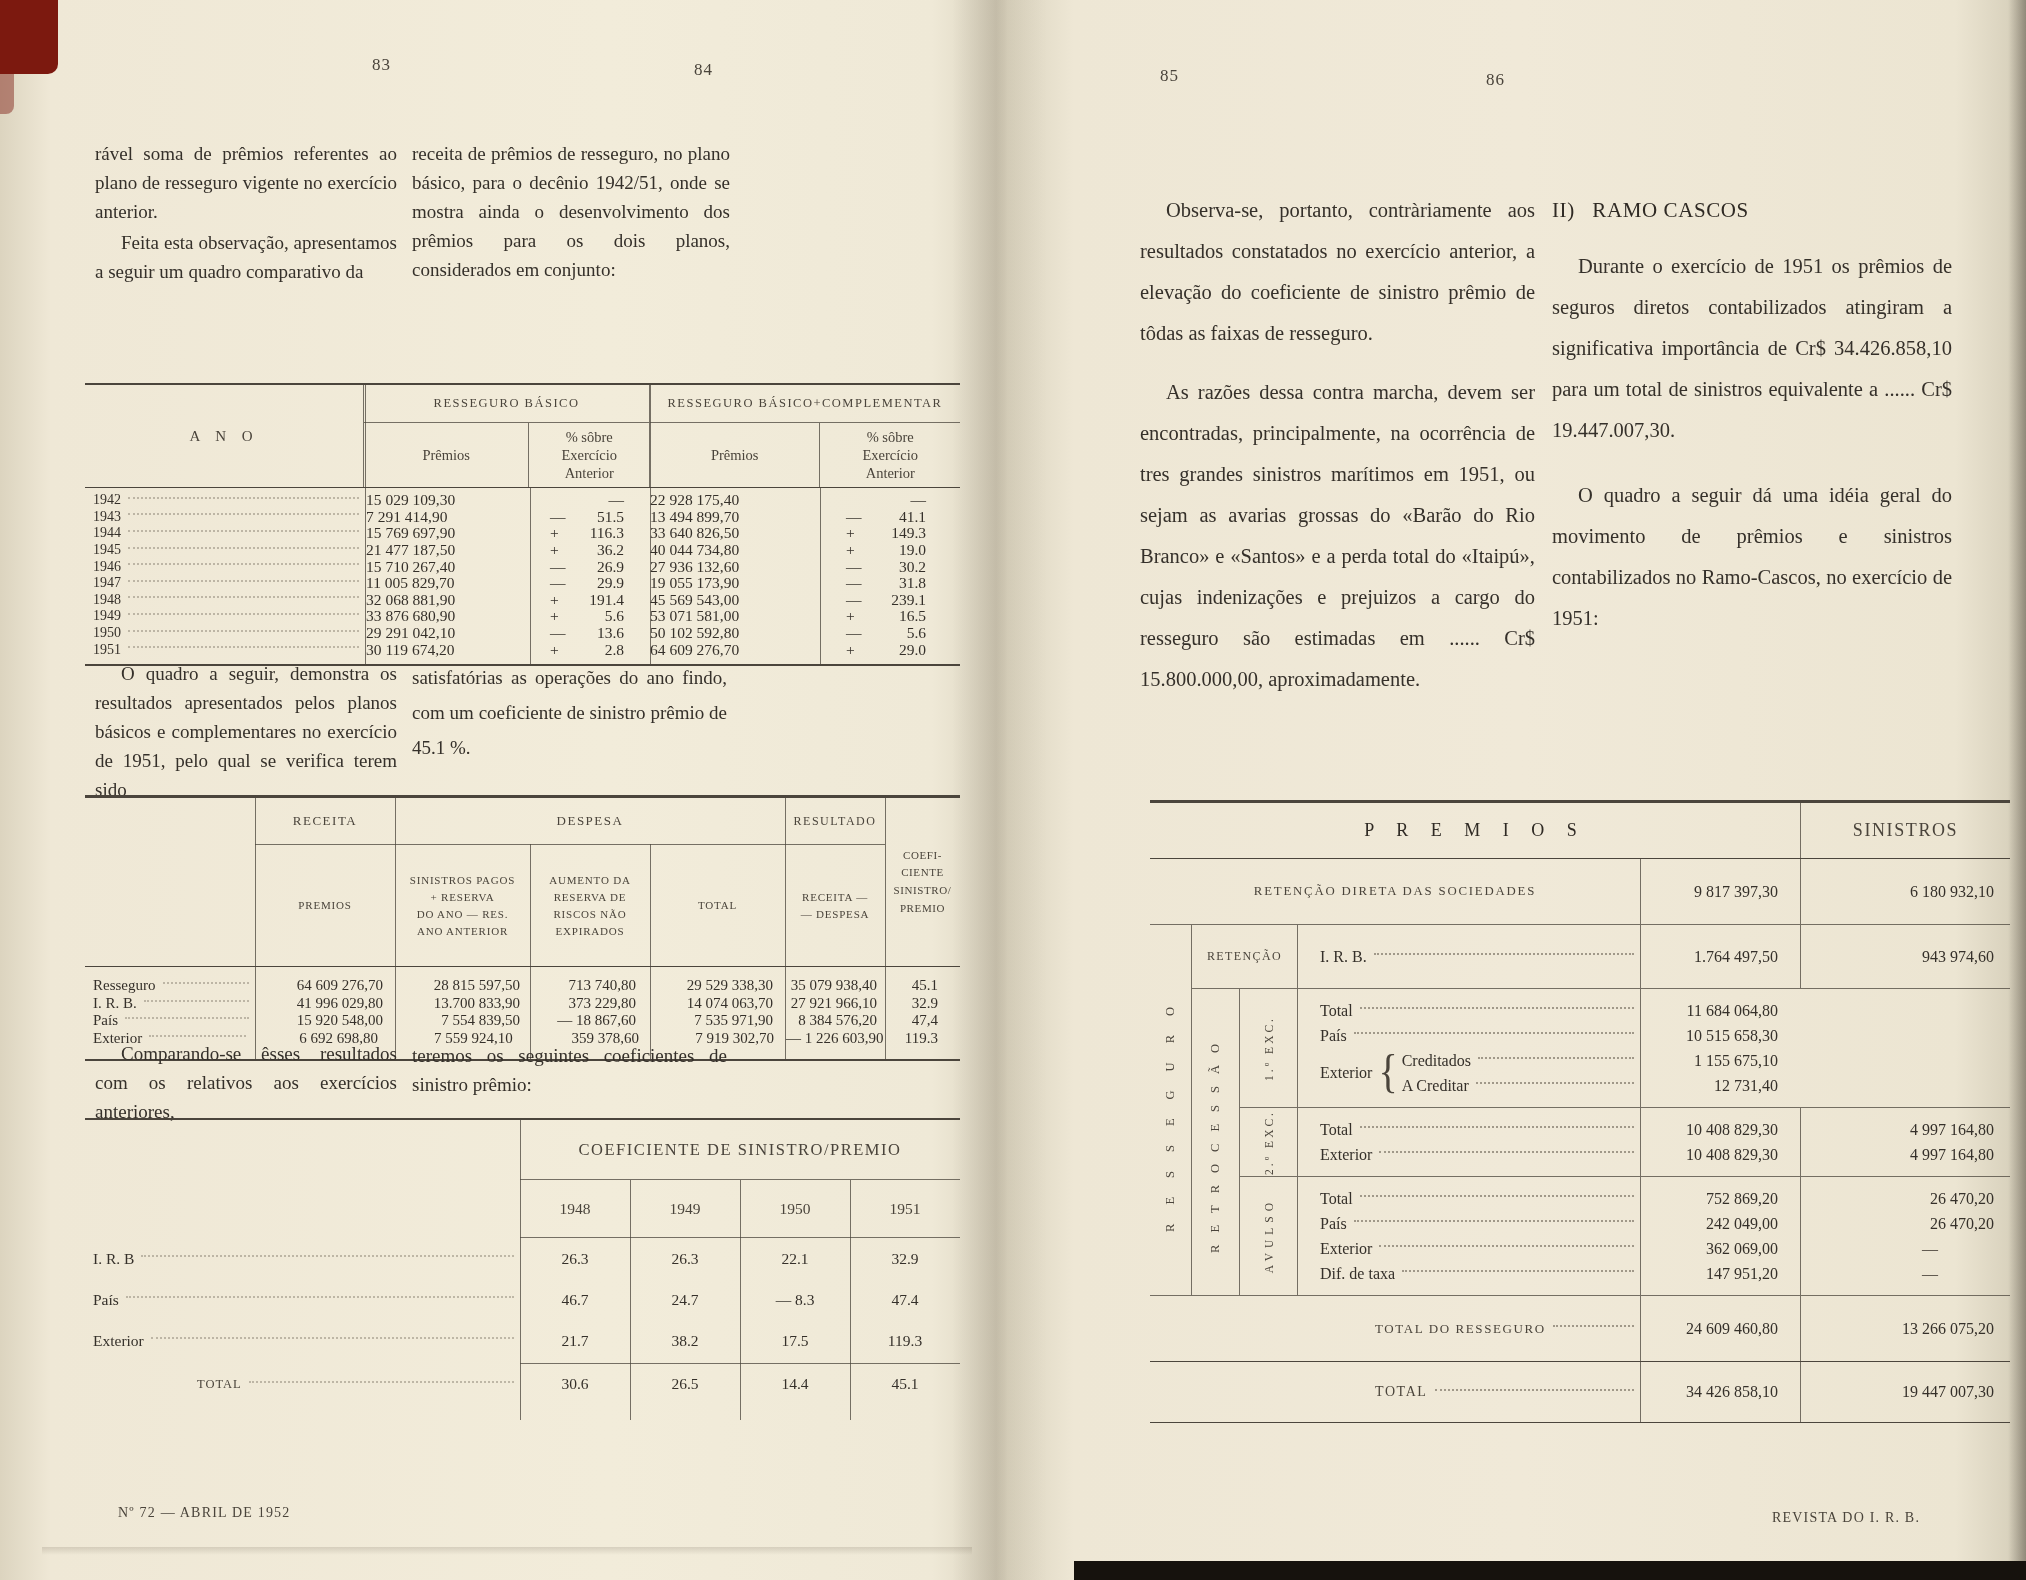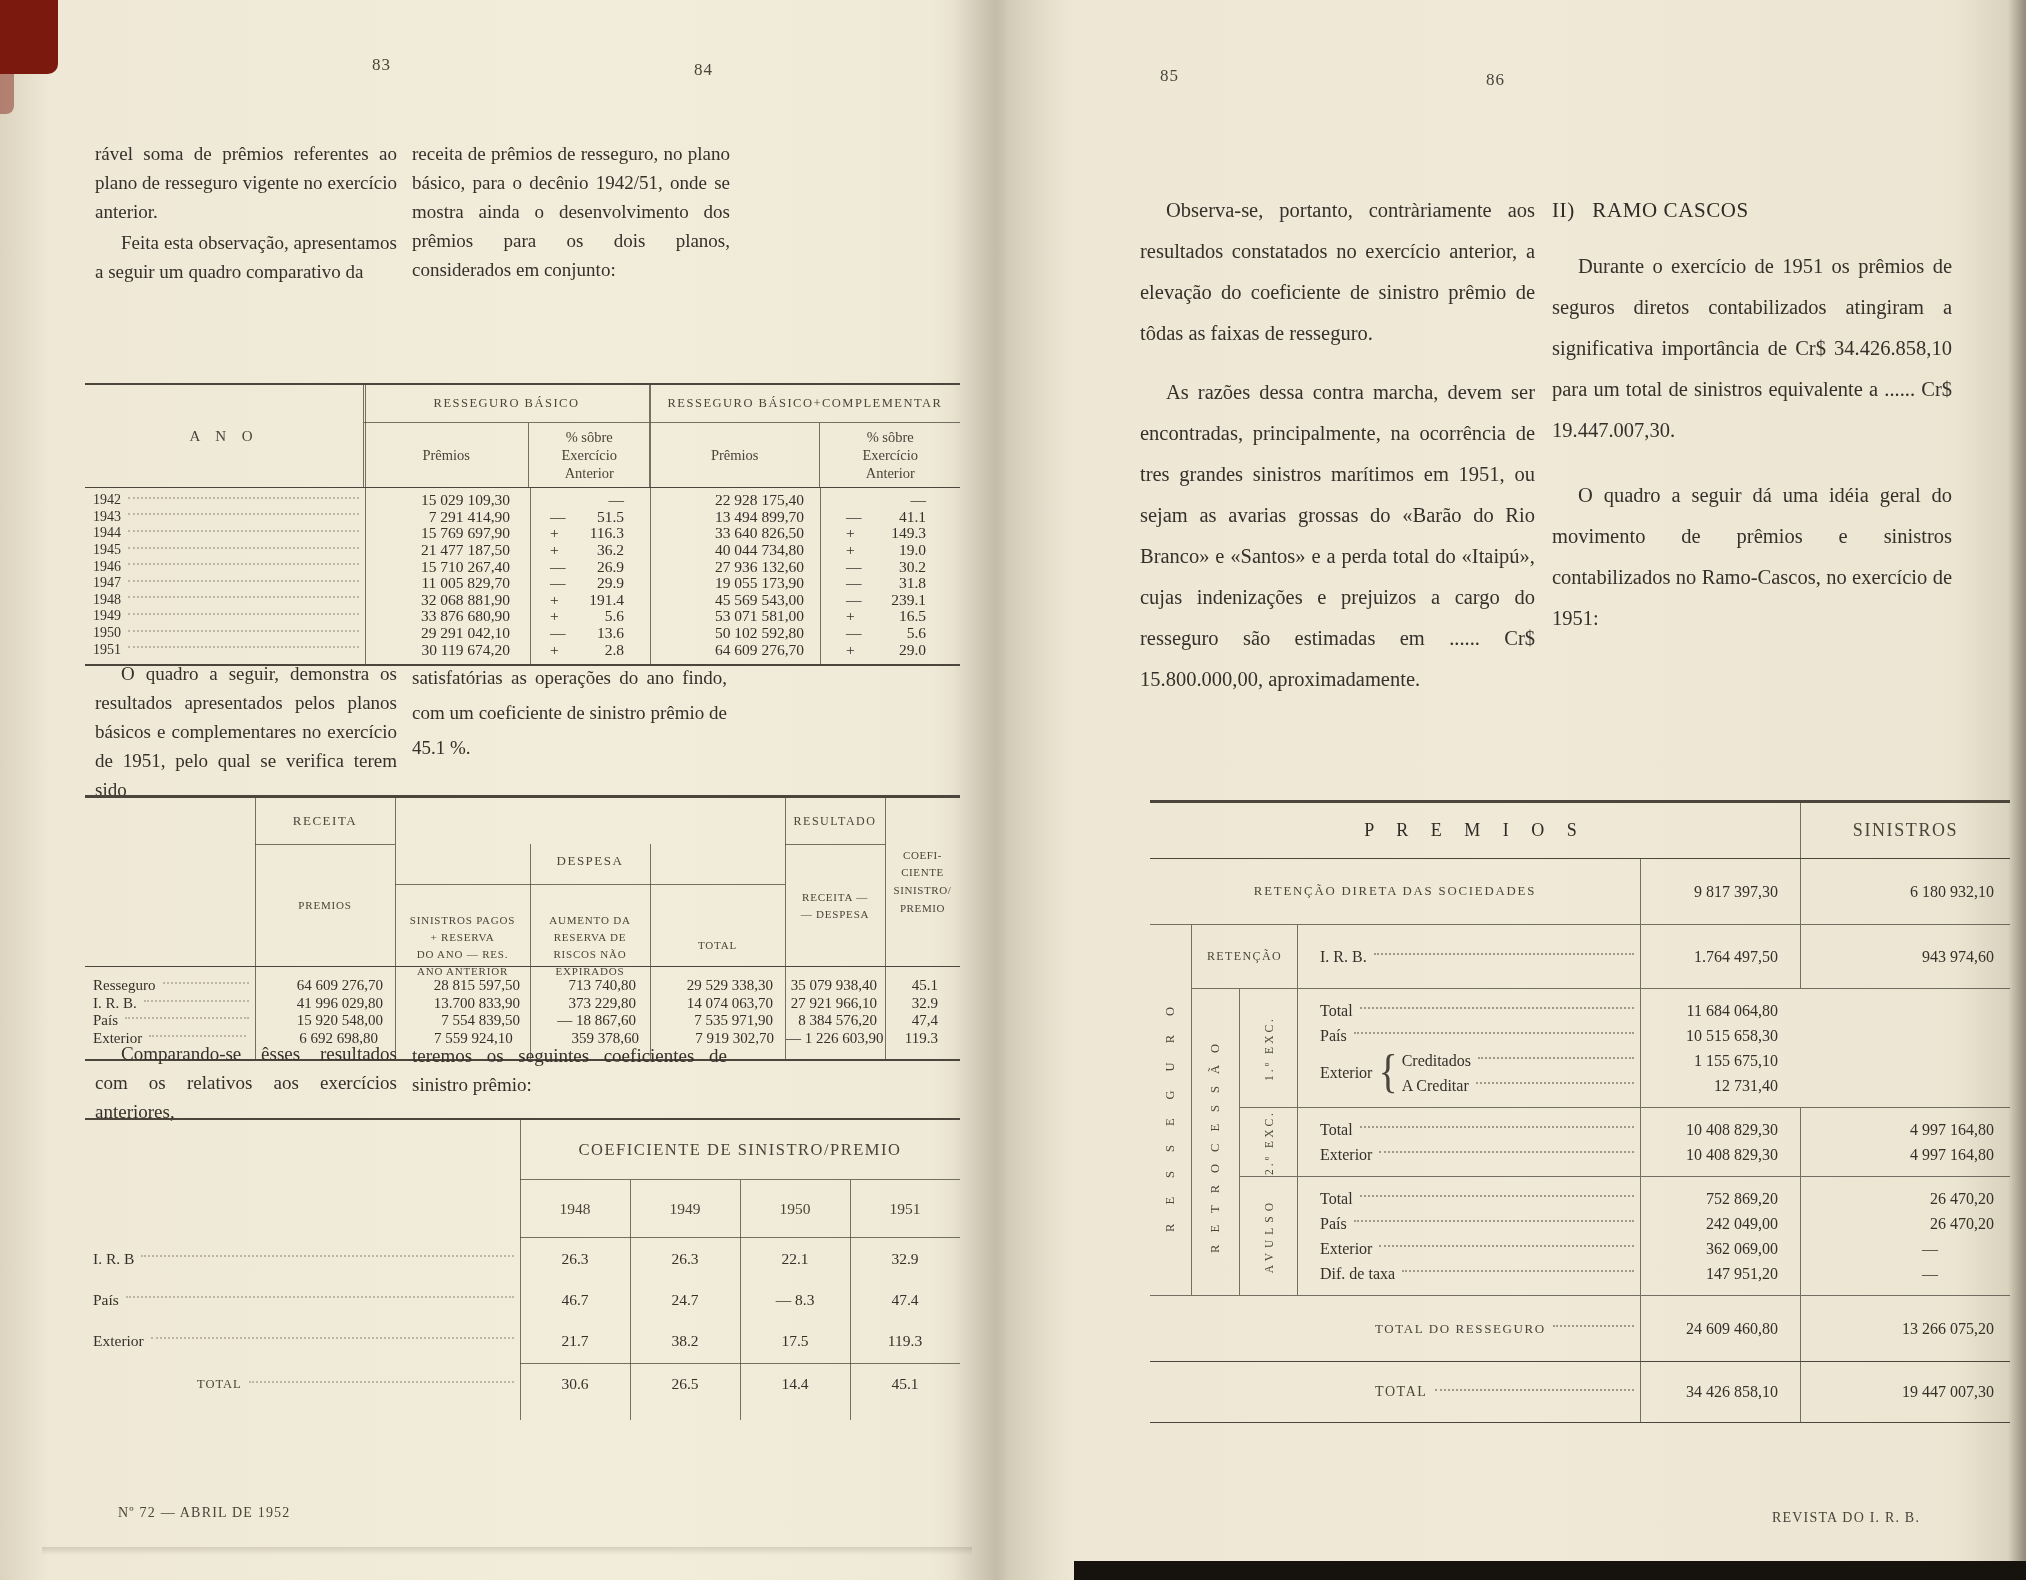--- a/index.html
+++ b/index.html
@@ -24,21 +24,21 @@
   .pagenum{position:absolute;font-size:17px;letter-spacing:1px;color:var(--ink-soft);}
 
   .para{position:absolute;text-align:justify;font-size:19px;line-height:1.52;color:var(--ink);}
   .para p{margin:0;}
   .para p+p{margin-top:2px;}
   .ind{text-indent:26px;}
   .para-lg{font-size:20.5px;line-height:2.0;}
   .rp-heading{position:absolute;font-size:21px;letter-spacing:.6px;white-space:pre;color:#2f2a24;}
 
   
-  .num{text-align:right;font-size:15.5px;white-space:nowrap;}
+  .num{font-size:15.5px;white-space:nowrap;}
   .dots{flex:1;margin:0 6px 5px 7px;border-bottom:2px dotted var(--dots);}
   .dots.faint{border-bottom:2px dotted rgba(95,85,72,.35);}
   .pre{white-space:pre-line;}
 
   
   .t1{position:absolute;left:85px;top:383px;width:875px;border-top:2.5px solid var(--rule);border-bottom:2px solid var(--rule);}
   .t1-head{display:flex;height:102px;border-bottom:1.6px solid var(--rule);}
   .t1-ano-h{width:280px;display:flex;align-items:center;justify-content:center;font-size:15px;letter-spacing:6px;color:var(--ink-soft);}
   .t1-grp{border-left:1.4px solid var(--rule-soft);display:flex;flex-direction:column;}
   .t1-grp-label{height:37px;display:flex;align-items:center;justify-content:center;font-size:12.5px;letter-spacing:1.5px;border-bottom:1.2px solid var(--rule-soft);color:var(--ink-soft);}
@@ -371,21 +371,21 @@
   <div class="vline v-body" style="left:445px;"></div>
   <div class="vline v-body" style="left:565px;"></div>
   <div class="vline v-full" style="left:700px;"></div>
   <div class="vline v-full" style="left:800px;"></div>
   <div class="t2-head">
     <div class="t2-col" style="width:170px;"></div>
     <div class="t2-col" style="width:140px;">
       <div class="t2-grp">RECEITA</div>
       <div class="t2-sub">PREMIOS</div>
     </div>
-    <div class="t2-col" style="width:390px;margin-top:40px;">
+    <div class="t2-col" style="width:390px;">
       <div class="t2-grp">DESPESA</div>
       <div class="t2-despesa-subs">
         <div class="t2-sub pre" style="width:135px;">SINISTROS PAGOS
 + RESERVA
 DO ANO — RES.
 ANO ANTERIOR</div>
         <div class="t2-sub pre" style="width:120px;">AUMENTO DA
 RESERVA DE
 RISCOS NÃO
 EXPIRADOS</div>

